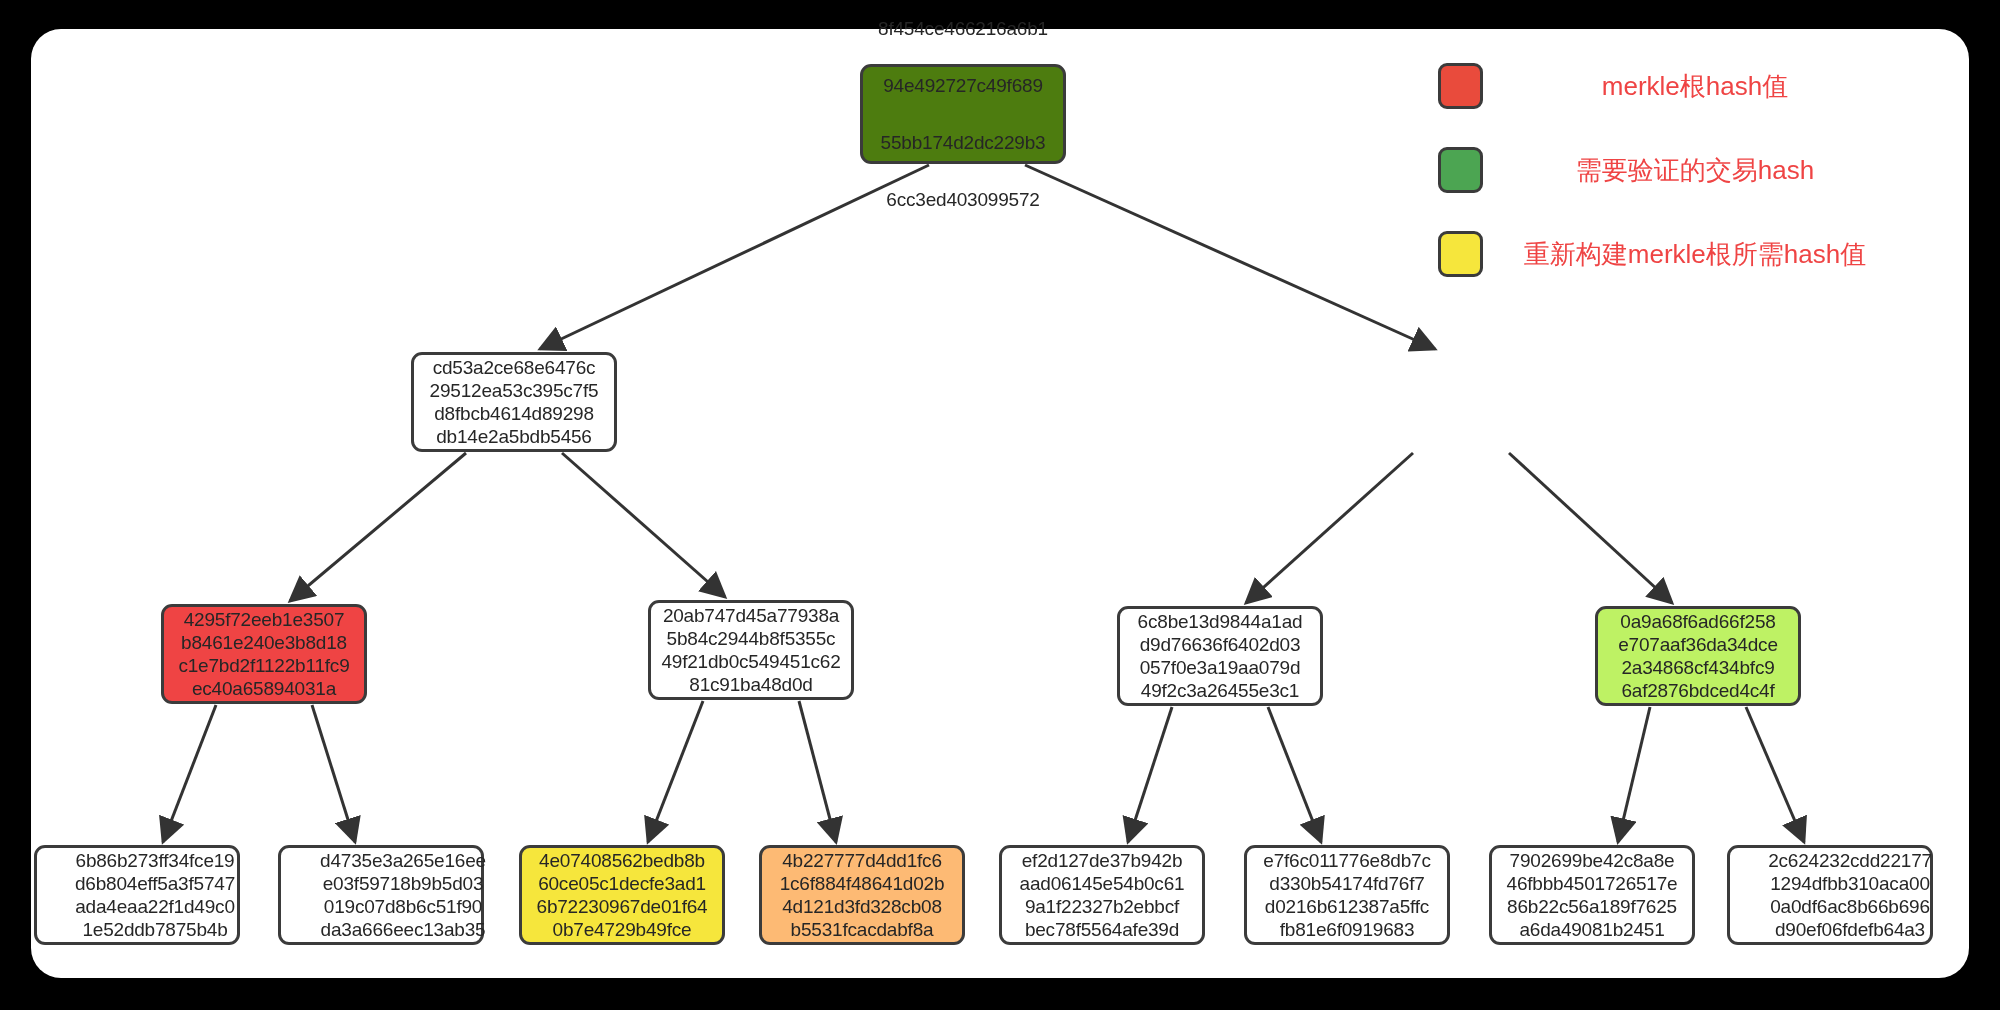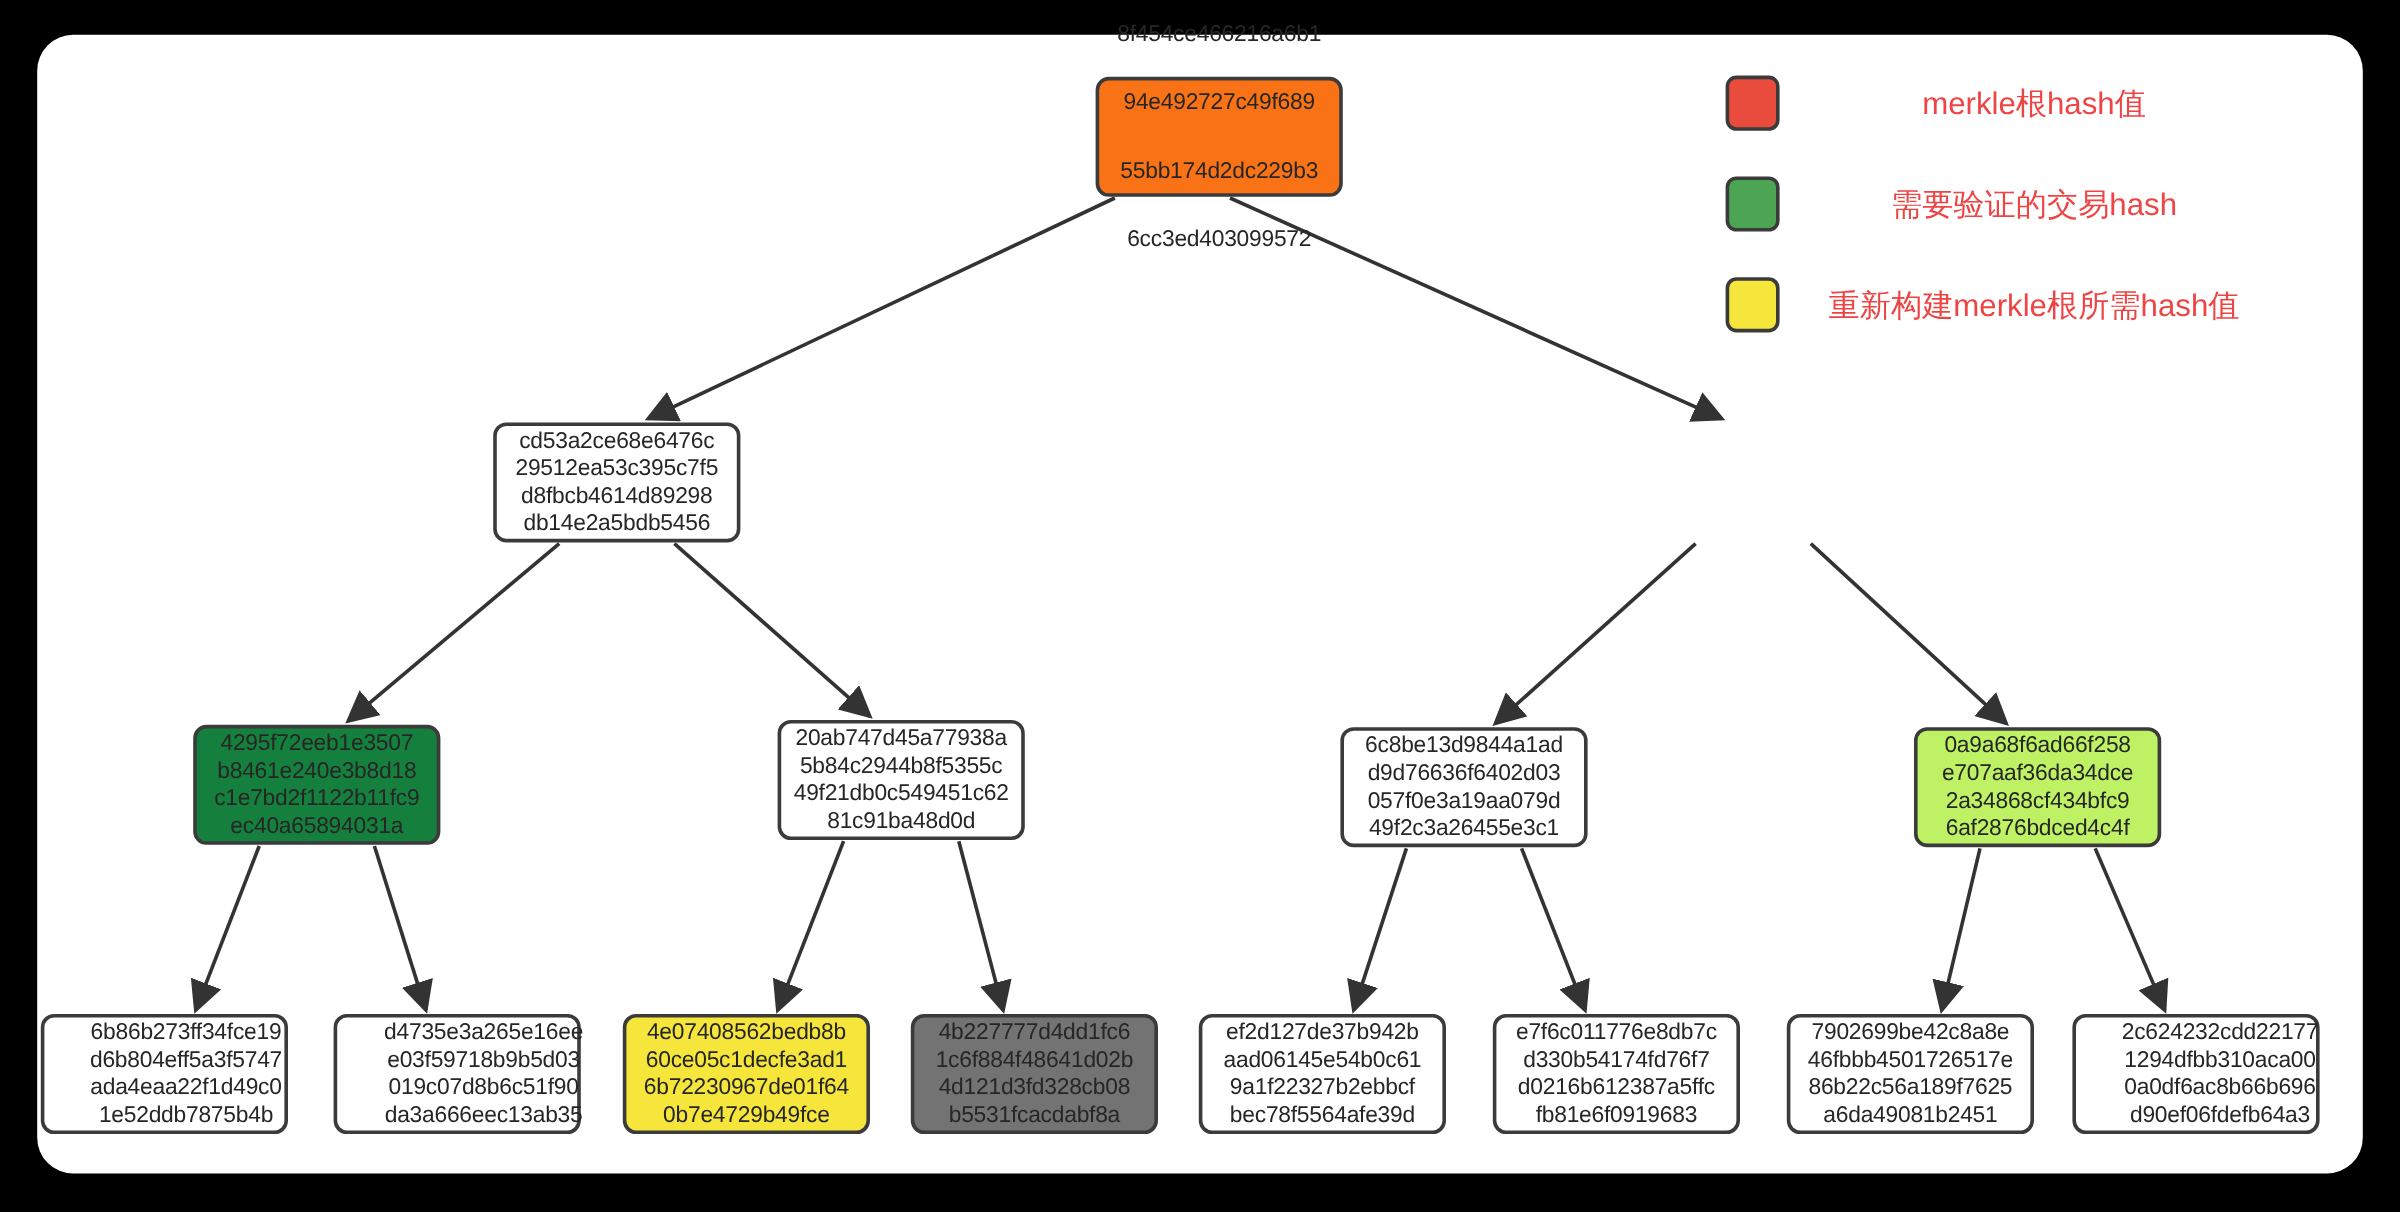--- a/index.html
+++ b/index.html
@@ -75,33 +75,33 @@
       <line x1="312" y1="705" x2="355" y2="842"></line>
       <line x1="703" y1="701" x2="648" y2="842"></line>
       <line x1="799" y1="701" x2="836" y2="842"></line>
       <line x1="1172" y1="707" x2="1128" y2="842"></line>
       <line x1="1268" y1="707" x2="1321" y2="842"></line>
       <line x1="1650" y1="707" x2="1618" y2="842"></line>
       <line x1="1746" y1="707" x2="1804" y2="842"></line>
     </g>
   </svg>
 
-  <div class="node" style="left: 913px; top: 64px; background: #f97316; gap: 34px;">
+  <div class="node" style="left: 860px; top: 64px; background: #4d7c0f; gap: 34px;">
     <span>8f454ce466216a6b1</span>
     <span>94e492727c49f689</span>
     <span>55bb174d2dc229b3</span>
     <span>6cc3ed403099572</span>
   </div>
   <div class="node" style="left: 411px; top: 352px; background: rgb(255, 255, 255);">
     <span>cd53a2ce68e6476c</span>
     <span>29512ea53c395c7f5</span>
     <span>d8fbcb4614d89298</span>
     <span>db14e2a5bdb5456</span>
   </div>
-  <div class="node" style="left: 161px; top: 604px; background: #15803d;">
+  <div class="node" style="left: 161px; top: 604px; background: #ef4444;">
     <span>4295f72eeb1e3507</span>
     <span>b8461e240e3b8d18</span>
     <span>c1e7bd2f1122b11fc9</span>
     <span>ec40a65894031a</span>
   </div>
   <div class="node" style="left: 648px; top: 600px; background: rgb(255, 255, 255);">
     <span>20ab747d45a77938a</span>
     <span>5b84c2944b8f5355c</span>
     <span>49f21db0c549451c62</span>
     <span>81c91ba48d0d</span>
@@ -129,21 +129,21 @@
     <span>e03f59718b9b5d03</span>
     <span>019c07d8b6c51f90</span>
     <span>da3a666eec13ab35</span>
   </div>
   <div class="node" style="left: 519px; top: 845px; background: rgb(246, 230, 60);">
     <span>4e07408562bedb8b</span>
     <span>60ce05c1decfe3ad1</span>
     <span>6b72230967de01f64</span>
     <span>0b7e4729b49fce</span>
   </div>
-  <div class="node" style="left: 759px; top: 845px; background: #737373;">
+  <div class="node" style="left: 759px; top: 845px; background: #fdba74;">
     <span>4b227777d4dd1fc6</span>
     <span>1c6f884f48641d02b</span>
     <span>4d121d3fd328cb08</span>
     <span>b5531fcacdabf8a</span>
   </div>
   <div class="node" style="left: 999px; top: 845px; background: rgb(255, 255, 255);">
     <span>ef2d127de37b942b</span>
     <span>aad06145e54b0c61</span>
     <span>9a1f22327b2ebbcf</span>
     <span>bec78f5564afe39d</span>

